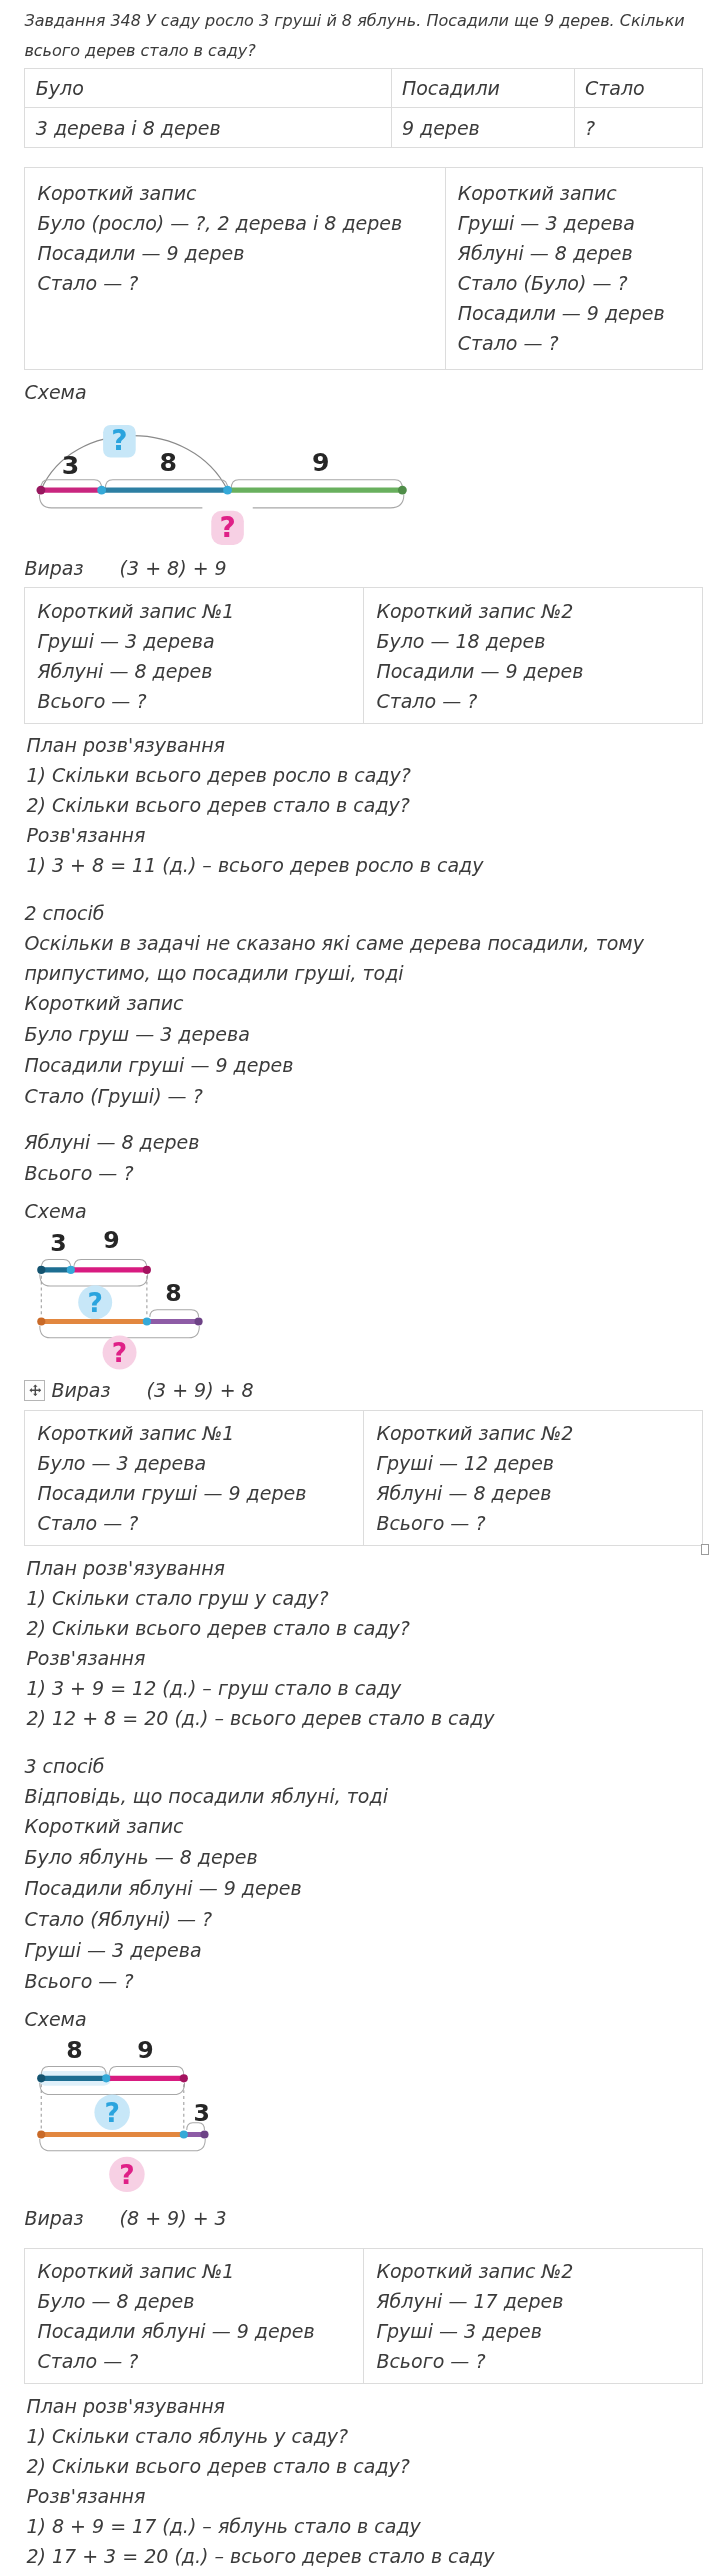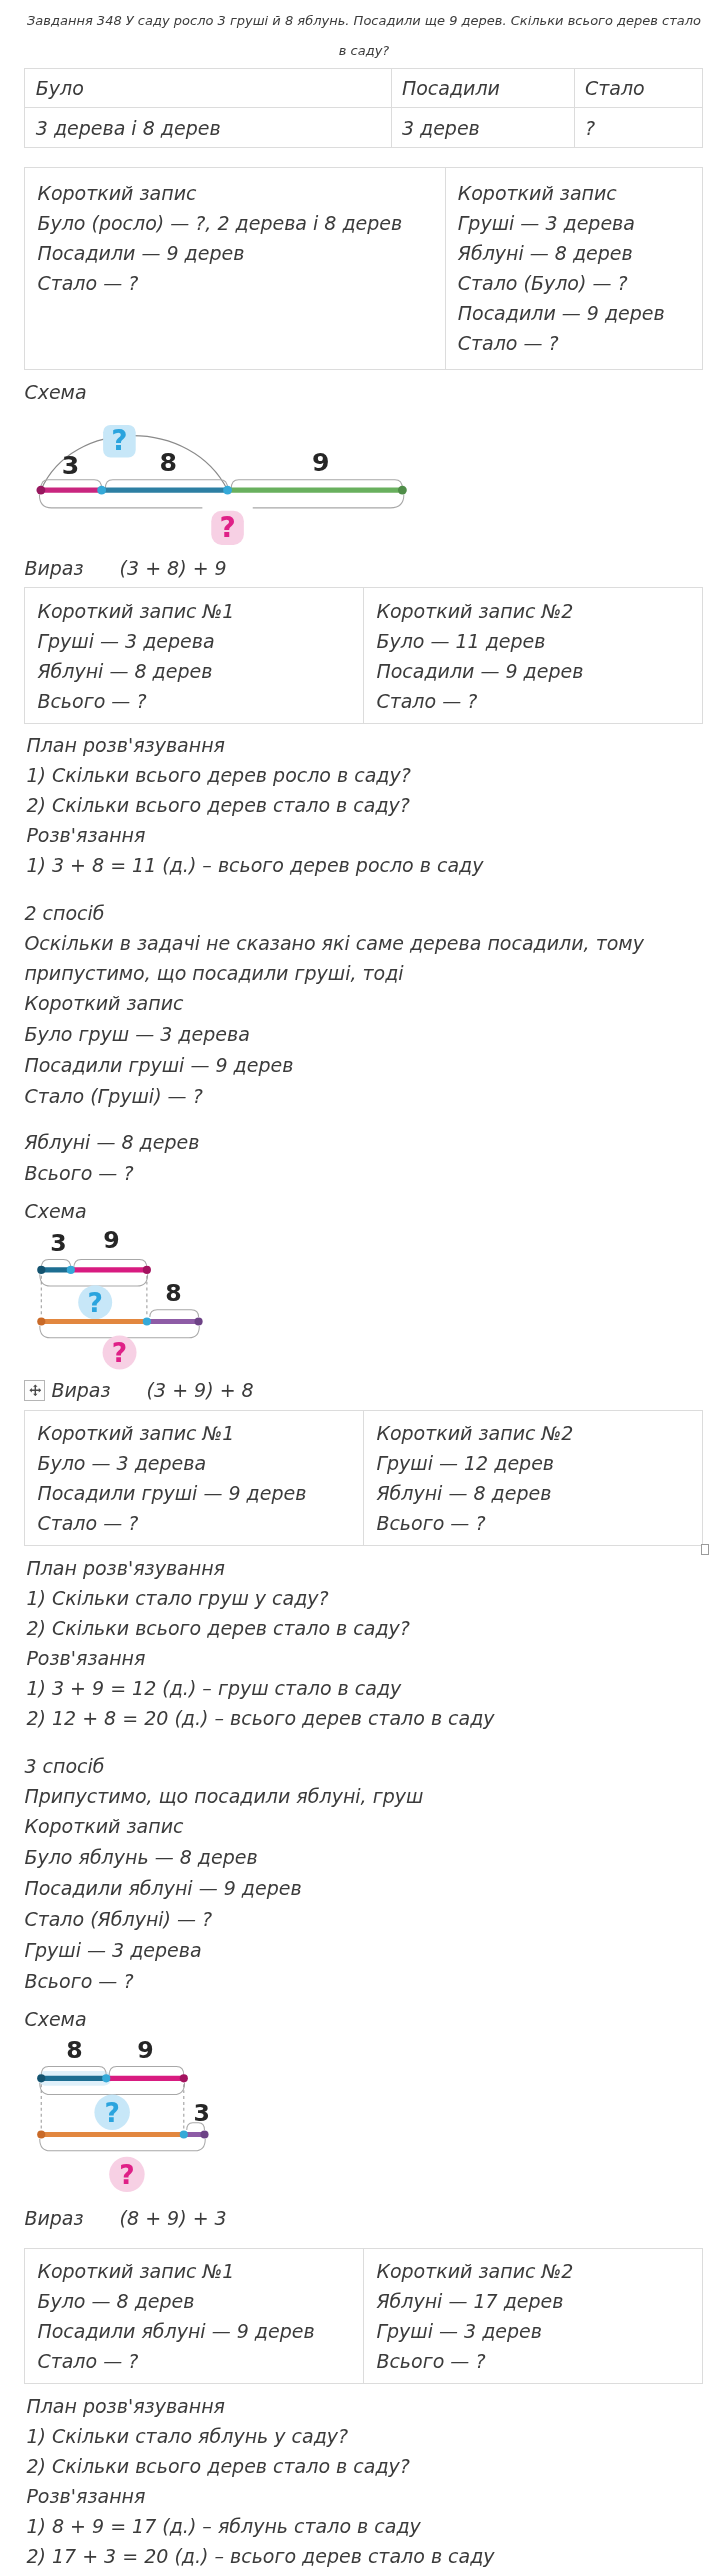--- a/index.html
+++ b/index.html
@@ -4,21 +4,21 @@
 <style>
   html,body{margin:0;padding:0;background:#ffffff;}
   .page{
     width:711px;height:2576px;overflow:hidden;box-sizing:border-box;
     padding:6px 7.4px 7.4px 24.4px;
     font-family:"DejaVu Sans",sans-serif;
     font-style:italic;
     color:#3b3b3b;
     font-size:19px;
   }
-  .title{font-size:13px;line-height:30px;margin:0;font-weight:normal;text-align:center;}
+  .title{font-size:16px;line-height:30px;margin:0;font-weight:normal;}
   table{border-collapse:collapse;width:679px;}
   table,td{border:1.5px solid #dcdcdc;}
   td{vertical-align:top;background:#fff;}
   .cond-table{margin-top:1.5px;}
   .cond-table td{padding:7.4px 10.4px;line-height:24px;}
   .c1{width:54%;} .c2{width:27%;} .c3{width:19%;border-radius:8px;}
   .rec-box{margin-top:19px;}
   .rec-box td{padding:10.4px 12px;}
   .rec-box p{margin:0;line-height:30px;}
   .rbL{width:62%;} .rbR{width:38%;}
@@ -60,21 +60,21 @@
 
   <table class="cond-table">
     <tbody>
         <tr>
       <td class="c1">Було</td>
       <td class="c2">Посадили</td>
       <td class="c3">Стало</td>
     </tr>
     <tr>
       <td>3 дерева і 8 дерев</td>
-      <td>3 дерев</td>
+      <td>9 дерев</td>
       <td>?</td>
     </tr>
   </tbody>
     </table>
 
   <table class="rec-box">
     <tbody>
         <tr>
       <td class="rbL">
         <p>Короткий запис</p>
@@ -128,21 +128,21 @@
     <tbody>
         <tr>
       <td>
         <p>Короткий запис №1</p>
         <p>Груші — 3 дерева</p>
         <p>Яблуні — 8 дерев</p>
         <p>Всього — ?</p>
       </td>
       <td>
         <p>Короткий запис №2</p>
-        <p>Було — 11 дерев</p>
+        <p>Було — 18 дерев</p>
         <p>Посадили — 9 дерев</p>
         <p>Стало — ?</p>
       </td>
     </tr>
   </tbody>
     </table>
 
   <div class="plan-block">
     <p>План розв'язування</p>
     <p>1) Скільки всього дерев росло в саду?</p>
@@ -228,21 +228,21 @@
   <div class="plan-block">
     <p>План розв'язування</p>
     <p>1) Скільки стало груш у саду?</p>
     <p>2) Скільки всього дерев стало в саду?</p>
     <p>Розв'язання</p>
     <p>1) 3 + 9 = 12 (д.) – груш стало в саду</p>
     <p>2) 12 + 8 = 20 (д.) – всього дерев стало в саду</p>
   </div>
 
   <p class="method-heading">3 спосіб</p>
-  <p class="note">Припустимо, що посадили яблуні, груш</p>
+  <p class="note">Відповідь, що посадили яблуні, тоді</p>
   <div class="rec-lines">
     <p>Короткий запис</p>
     <p>Було яблунь — 8 дерев</p>
     <p>Посадили яблуні — 9 дерев</p>
     <p>Стало (Яблуні) — ?</p>
     <p>Груші — 3 дерева</p>
     <p>Всього — ?</p>
   </div>
 
   <p class="sec-label">Схема</p>

